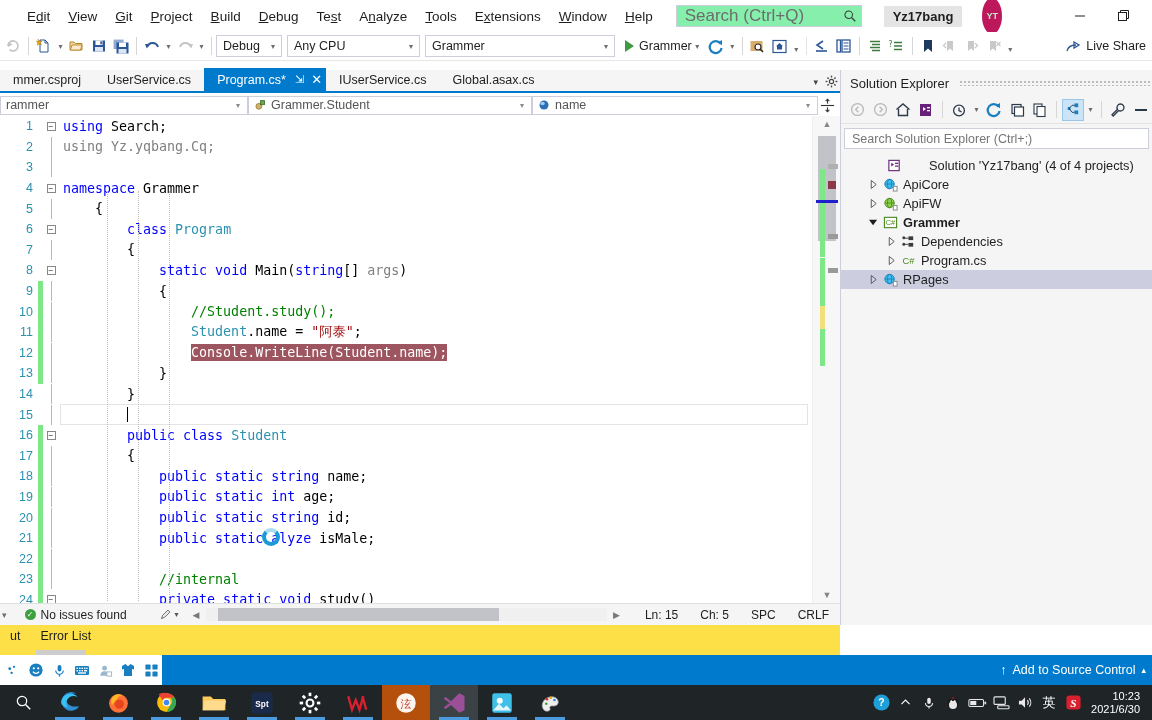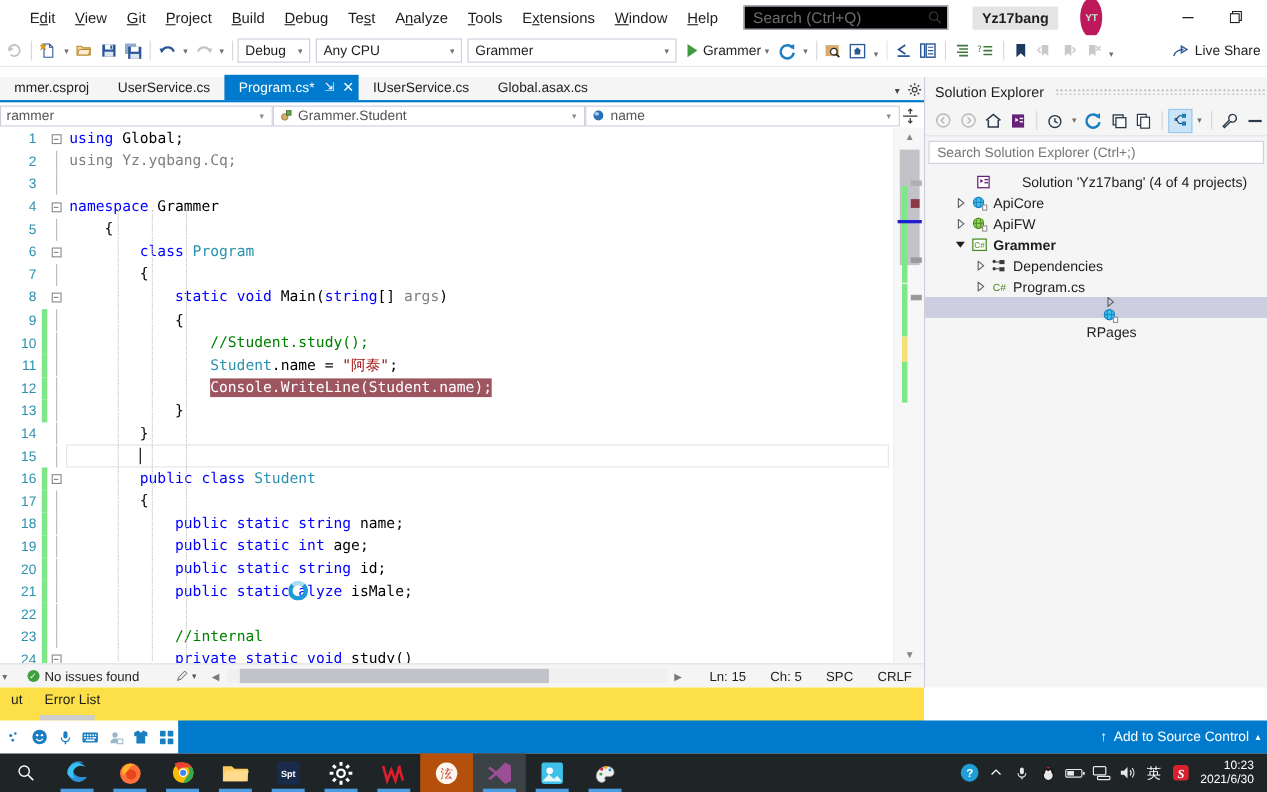--- a/index.html
+++ b/index.html
@@ -21,24 +21,24 @@
   .menu-items { display: flex; align-items: center; margin-left: 18px; }
   .menu-item {
     padding: 4px 9px; font-size: 13.5px; color: #1e1e1e; cursor: default;
     white-space: nowrap;
   }
   .menu-item u { text-decoration: underline; }
 
   .search-box {
     margin-left: 14px;
     width: 186px; height: 22px;
-    border: 1px solid #cccedb; background: #000000;
+    border: 1px solid #cccedb; background: #86efac;
     display: flex; align-items: center;
     padding: 0 4px 0 8px;
-    font-size: 14px; color: #6d6d6d;
+    font-size: 17px; color: #6d6d6d;
   }
   .search-box .sp { flex: 1; }
   .search-ico { width: 14px; height: 14px; }
 
   .account-name {
     margin-left: 22px;
     font-size: 13px; font-weight: bold; color: #1e1e1e;
     background: #e4e4e4; padding: 3px 9px; border-radius: 1px;
   }
   .avatar {
@@ -615,21 +615,21 @@
         <line x1="8" y1="1.5" x2="8" y2="6" stroke="#333" stroke-width="1.2"></line>
         <line x1="8" y1="10" x2="8" y2="14.5" stroke="#333" stroke-width="1.2"></line>
         <polyline points="6,3.3 8,1.3 10,3.3" fill="none" stroke="#333" stroke-width="1.1"></polyline>
         <polyline points="6,12.7 8,14.7 10,12.7" fill="none" stroke="#333" stroke-width="1.1"></polyline>
       </svg>
     </div>
   </div>
 
   <div class="editor">
     <div class="code-area" id="code-area">
-        <div class="line"><span class="lnum">1</span><span class="chg"></span><span class="fold"><span class="bx">−</span></span><span class="ctext"><span></span><span class="k">using </span><span class="pl">Global;</span></span></div>
+        <div class="line"><span class="lnum">1</span><span class="chg"></span><span class="fold"><span class="bx">−</span></span><span class="ctext"><span></span><span class="k">using </span><span class="pl">Search;</span></span></div>
         <div class="line"><span class="lnum">2</span><span class="chg"></span><span class="fold"><span style="display:inline-block;width:1px;height:20px;background:#b9b9b9;"></span></span><span class="ctext"><span></span><span class="gy">using Yz.yqbang.Cq;</span></span></div>
         <div class="line"><span class="lnum">3</span><span class="chg"></span><span class="fold"><span style="display:inline-block;width:1px;height:20px;background:#b9b9b9;"></span></span><span class="ctext"><span></span></span></div>
         <div class="line"><span class="lnum">4</span><span class="chg"></span><span class="fold"><span class="bx">−</span></span><span class="ctext"><span></span><span class="k">namespace </span><span class="pl">Grammer</span></span></div>
         <div class="line"><span class="lnum">5</span><span class="chg"></span><span class="fold"><span style="display:inline-block;width:1px;height:20px;background:#b9b9b9;"></span></span><span class="ctext"><span>&nbsp;&nbsp;&nbsp;&nbsp;</span><span class="pl">{</span></span></div>
         <div class="line"><span class="lnum">6</span><span class="chg"></span><span class="fold"><span class="bx">−</span></span><span class="ctext"><span>&nbsp;&nbsp;&nbsp;&nbsp;&nbsp;&nbsp;&nbsp;&nbsp;</span><span class="k">class </span><span class="ty">Program</span></span></div>
         <div class="line"><span class="lnum">7</span><span class="chg"></span><span class="fold"><span style="display:inline-block;width:1px;height:20px;background:#b9b9b9;"></span></span><span class="ctext"><span>&nbsp;&nbsp;&nbsp;&nbsp;&nbsp;&nbsp;&nbsp;&nbsp;</span><span class="pl">{</span></span></div>
         <div class="line"><span class="lnum">8</span><span class="chg"></span><span class="fold"><span class="bx">−</span></span><span class="ctext"><span>&nbsp;&nbsp;&nbsp;&nbsp;&nbsp;&nbsp;&nbsp;&nbsp;&nbsp;&nbsp;&nbsp;&nbsp;</span><span class="k">static void </span><span class="pl">Main(</span><span class="k">string</span><span class="pl">[] </span><span class="pr">args</span><span class="pl">)</span></span></div>
         <div class="line"><span class="lnum">9</span><span class="chg green"></span><span class="fold"><span style="display:inline-block;width:1px;height:20px;background:#b9b9b9;"></span></span><span class="ctext"><span>&nbsp;&nbsp;&nbsp;&nbsp;&nbsp;&nbsp;&nbsp;&nbsp;&nbsp;&nbsp;&nbsp;&nbsp;</span><span class="pl">{</span></span></div>
         <div class="line"><span class="lnum">10</span><span class="chg green"></span><span class="fold"><span style="display:inline-block;width:1px;height:20px;background:#b9b9b9;"></span></span><span class="ctext"><span>&nbsp;&nbsp;&nbsp;&nbsp;&nbsp;&nbsp;&nbsp;&nbsp;&nbsp;&nbsp;&nbsp;&nbsp;&nbsp;&nbsp;&nbsp;&nbsp;</span><span class="cm">//Student.study();</span></span></div>
         <div class="line"><span class="lnum">11</span><span class="chg green"></span><span class="fold"><span style="display:inline-block;width:1px;height:20px;background:#b9b9b9;"></span></span><span class="ctext"><span>&nbsp;&nbsp;&nbsp;&nbsp;&nbsp;&nbsp;&nbsp;&nbsp;&nbsp;&nbsp;&nbsp;&nbsp;&nbsp;&nbsp;&nbsp;&nbsp;</span><span class="ty">Student</span><span class="pl">.name = </span><span class="st">"阿泰"</span><span class="pl">;</span></span></div>
@@ -861,21 +861,21 @@
               <polygon points="2.5,0.5 2.5,9.5 8,5" fill="none" stroke="#5c5c5c" stroke-width="1.1"></polygon>
             </svg>
           </span>
           <span class="se-icon">
             <svg width="15" height="15" viewBox="0 0 16 16">
               <text x="8" y="12" font-size="10" fill="#4b8a20" text-anchor="middle" font-family="sans-serif">C#</text>
             </svg>
           </span>
           <span class="se-label">Program.cs</span>
         </div>
-        <div class="se-row selected" style="padding-left: 25px; flex-direction: column;">
+        <div class="se-row selected" style="padding-left: 25px;">
           <span class="se-arrow">
             <svg width="9" height="9" viewBox="0 0 10 10">
               <polygon points="2.5,0.5 2.5,9.5 8,5" fill="none" stroke="#5c5c5c" stroke-width="1.1"></polygon>
             </svg>
           </span>
           <span class="se-icon">
             <svg width="15" height="15" viewBox="0 0 16 16">
               <circle cx="7" cy="7.5" r="5" fill="#3ec0e8" stroke="#1a7fc1" stroke-width="1"></circle>
               <ellipse cx="7" cy="7.5" rx="2.2" ry="5" fill="none" stroke="#1a7fc1" stroke-width=".9"></ellipse>
               <line x1="2" y1="7.5" x2="12" y2="7.5" stroke="#1a7fc1" stroke-width=".9"></line>

